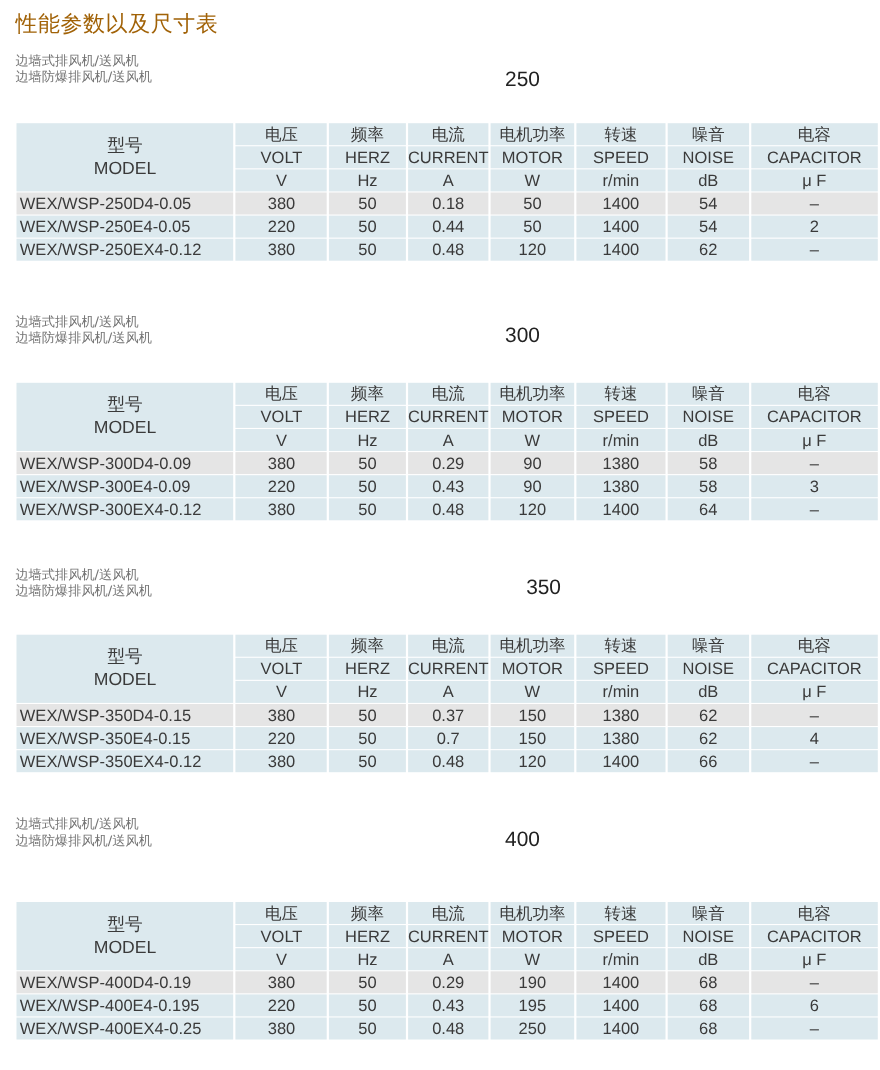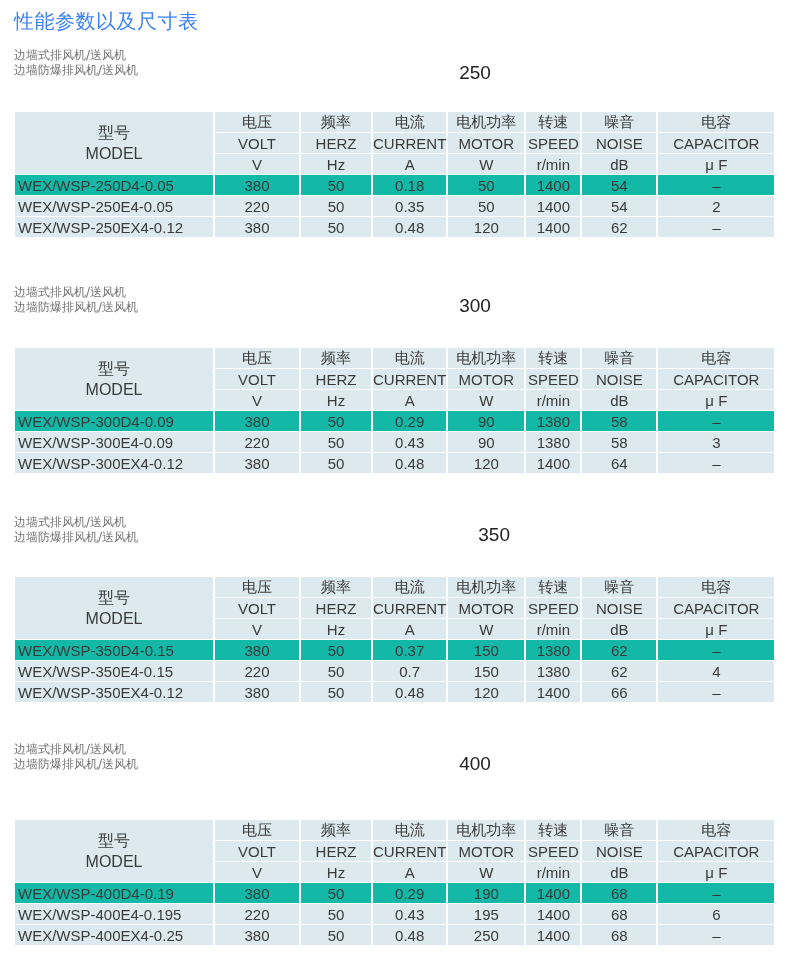--- a/index.html
+++ b/index.html
@@ -1,32 +1,32 @@
 <!DOCTYPE html>
 <html><head>
 <meta charset="utf-8">
 <style>
   html, body { margin:0; padding:0; background:#ffffff; }
   body { width:800px; height:973px; position:relative; overflow:hidden;
          font-family:"DejaVu Sans", "Liberation Sans", sans-serif; color:#3a3a3a; }
-  .page-title { position:absolute; left:14px; top:8px; font-size:20px; color:#3b82f6; letter-spacing:0.5px; }
+  .page-title { position:absolute; left:14px; top:8px; font-size:20px; color:#a16207; letter-spacing:0.5px; }
   .section { position:absolute; left:0; width:800px; }
   .sec-desc { position:absolute; left:14px; font-size:12px; line-height:15px; color:#737373; }
   .sec-size { position:absolute; left:440px; width:70px; text-align:center; font-size:19px; color:#222;
               font-family:"Liberation Sans", sans-serif; }
   .spec-table { position:absolute; left:15px; border-collapse:separate; border-spacing:2px 1px;
                 margin-left:-2px; font-family:"Liberation Sans", sans-serif; }
   .spec-table td { text-align:center; padding:0; font-size:15px; color:#3a3a3a; white-space:nowrap; }
   .spec-table tr.hrow td { background:#dce9ee; height:20px; }
   .spec-table td.model-head { background:#dce9ee; font-size:16px; line-height:21px; }
   .spec-table tr.drow td { background:#dce9ee; height:20px; }
-  .spec-table tr.drow.first td { background:#14b8a6; }
+  .spec-table tr.drow.first td { background:#e5e5e5; }
   .spec-table td.model-cell { text-align:left; padding-left:3px; }
   .c-model{width:198px}.c-volt{width:84px}.c-herz{width:70px}.c-cur{width:60px}
-  .c-motor{width:76px}.c-speed{width:54px}.c-noise{width:74px}.c-cap{width:116px}
+  .c-motor{width:76px}.c-speed{width:82px}.c-noise{width:74px}.c-cap{width:116px}
   .small { font-size:13px; }
 </style>
 </head>
 <body>
 
 <div class="page-title">性能参数以及尺寸表</div>
 
 <div id="sections-root">
   <div class="section">
     <div class="sec-desc" style="top: 48px;">
@@ -76,21 +76,21 @@
     <td>50</td>
     <td>1400</td>
     <td>54</td>
     <td>–</td>
   </tr>
 
   <tr class="drow">
     <td class="model-cell">WEX/WSP-250E4-0.05</td>
     <td>220</td>
     <td>50</td>
-    <td>0.35</td>
+    <td>0.44</td>
     <td>50</td>
     <td>1400</td>
     <td>54</td>
     <td>2</td>
   </tr>
 
   <tr class="drow">
     <td class="model-cell">WEX/WSP-250EX4-0.12</td>
     <td>380</td>
     <td>50</td>

